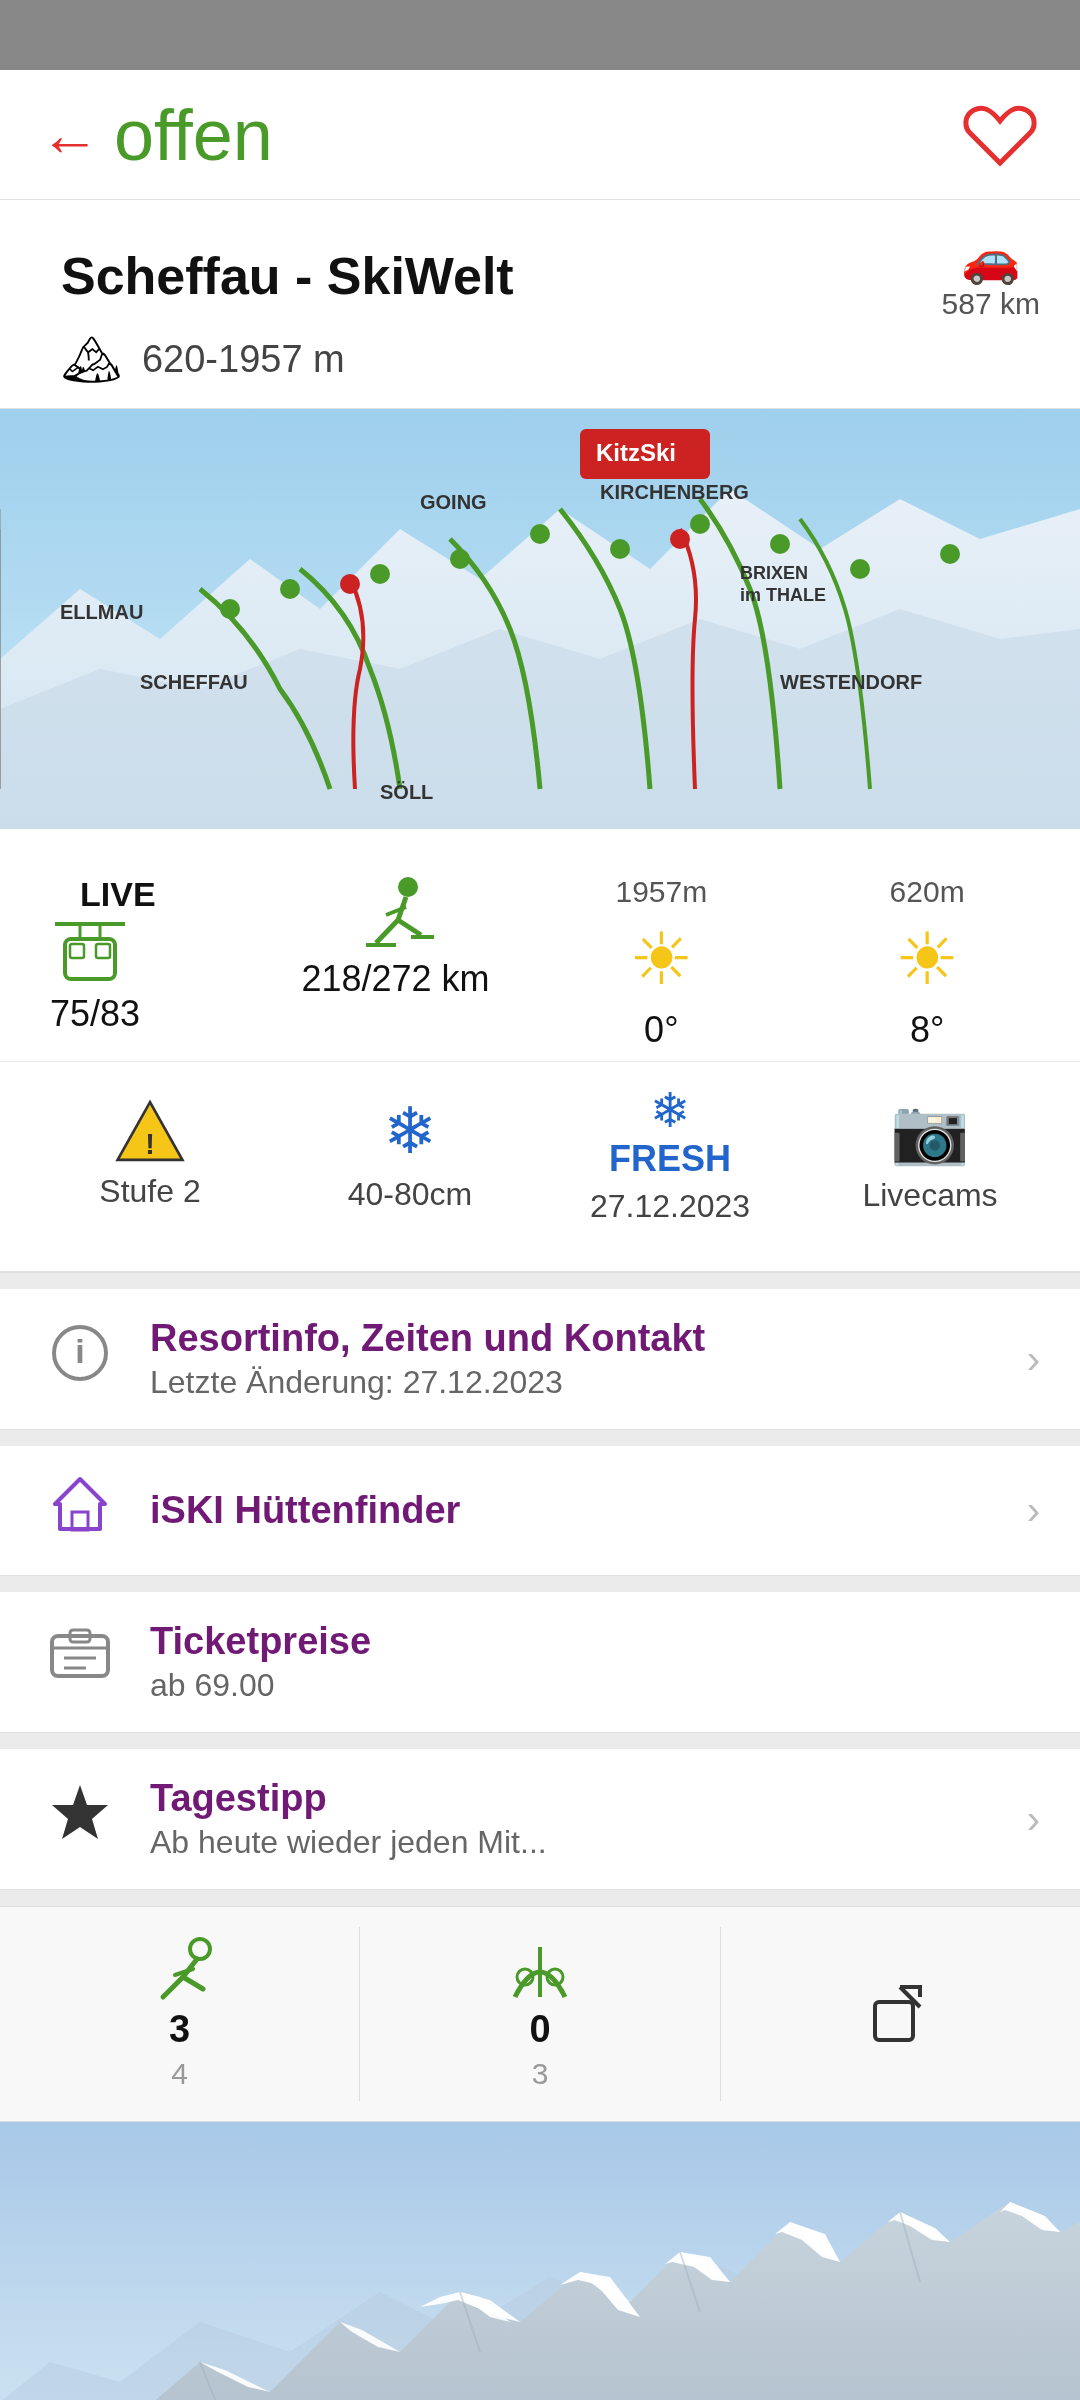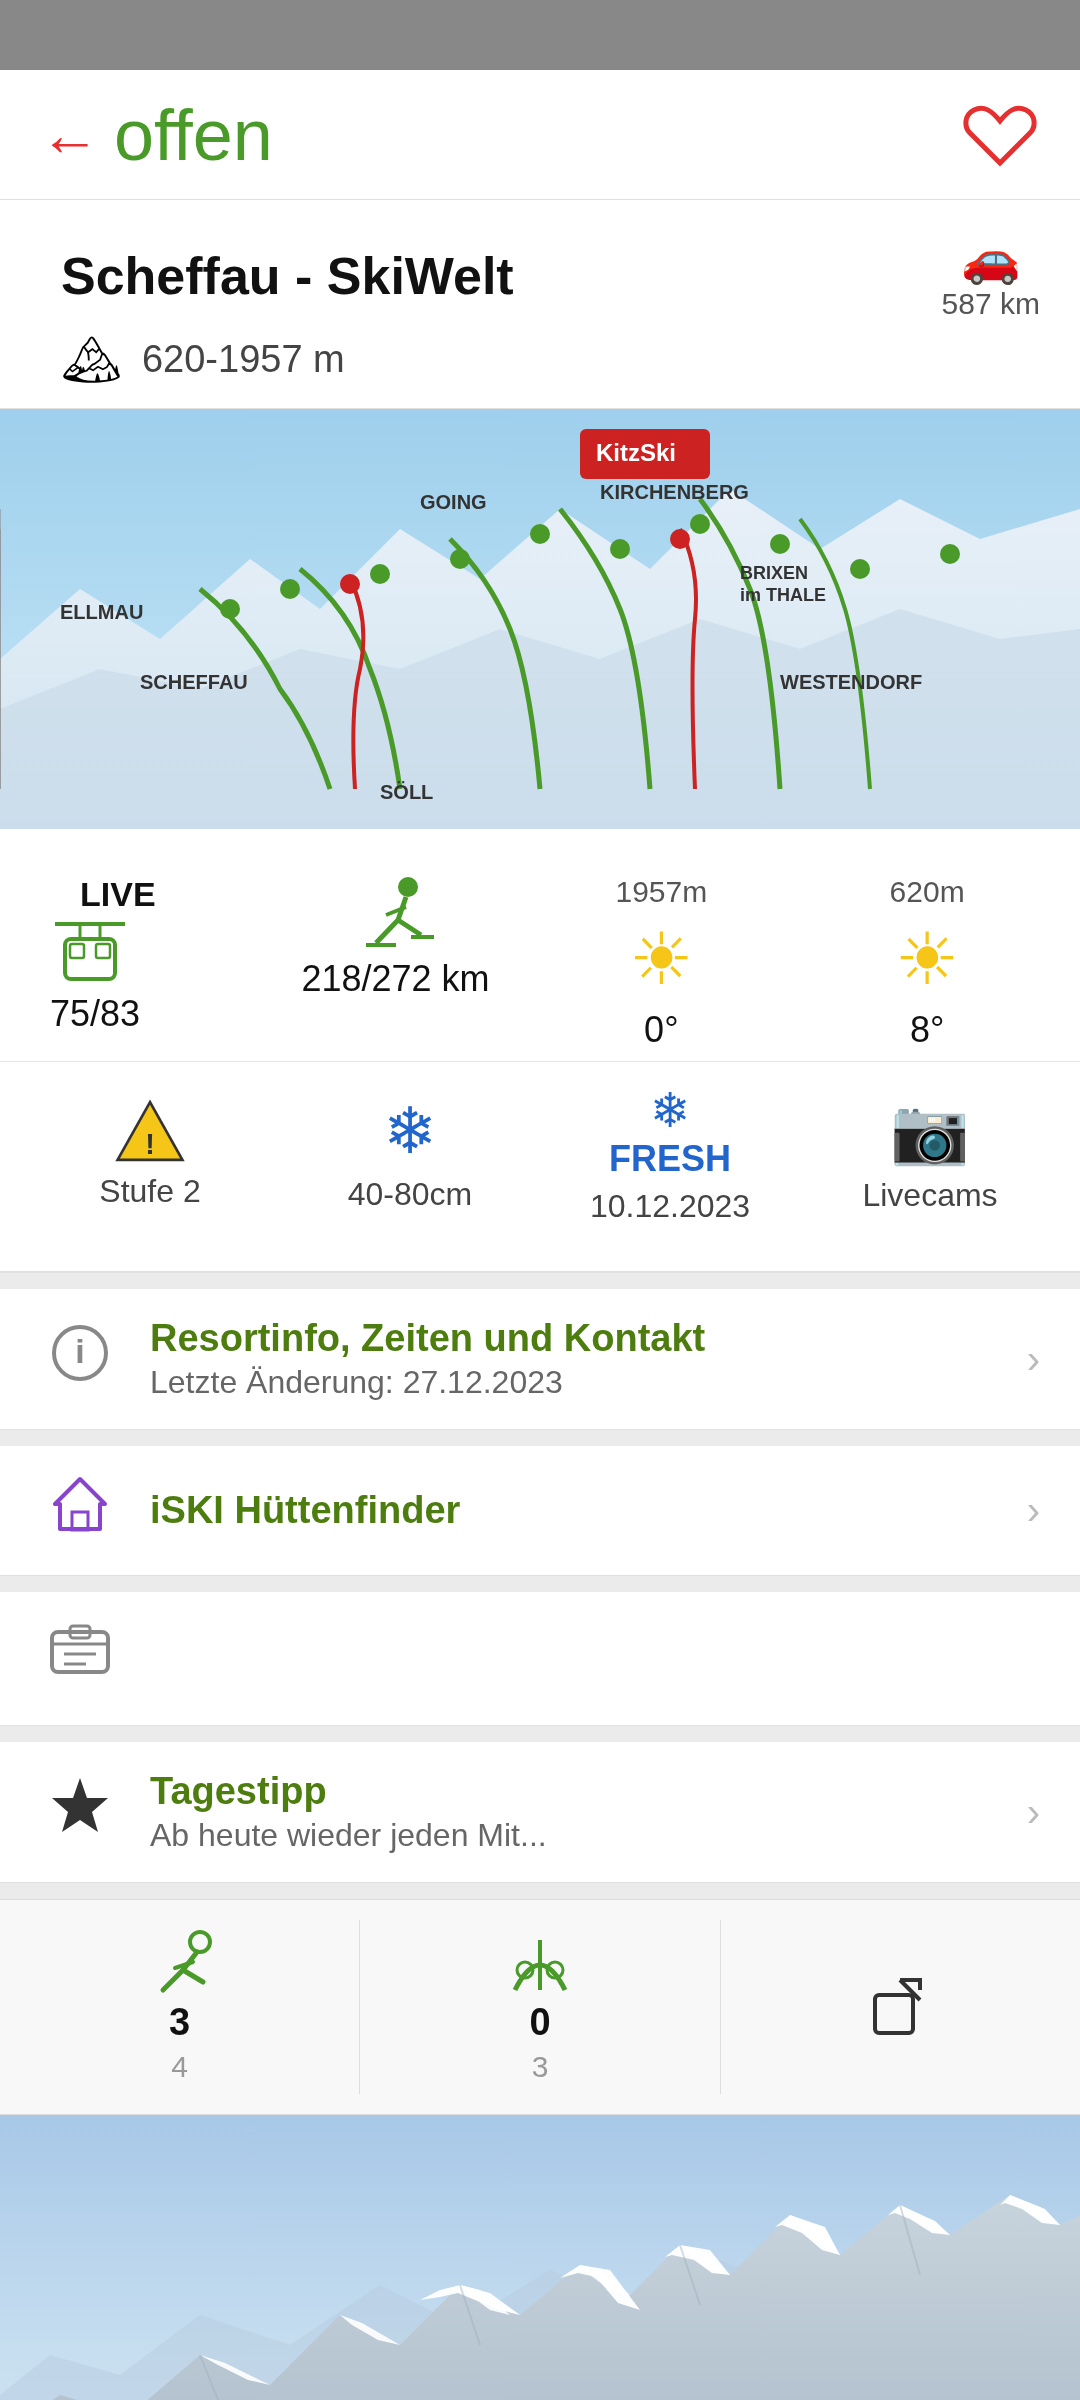--- a/index.html
+++ b/index.html
@@ -207,21 +207,21 @@
       color: #8844cc;
     }
 
     .info-text {
       flex: 1;
     }
 
     .info-title {
       font-size: 38px;
       font-weight: 700;
-      color: #4d7c0f;
+      color: #701a75;
     }
 
     .info-subtitle {
       font-size: 32px;
       color: #666;
       margin-top: 4px;
     }
 
     .chevron {
       font-size: 40px;
@@ -439,21 +439,21 @@
     <div class="cond-col">
       <div style="font-size:64px; color:#2266cc;">❄</div>
       <div class="cond-label">40-80cm</div>
     </div>
 
     <div class="cond-col">
       <div style="display:flex; flex-direction:column; align-items:center;">
         <div style="font-size:48px; color:#2266cc;">❄</div>
         <div class="fresh-label">FRESH</div>
       </div>
-      <div class="cond-label">10.12.2023</div>
+      <div class="cond-label">27.12.2023</div>
     </div>
 
     <div class="cond-col">
       <div style="font-size:64px; color:#2266cc;">📷</div>
       <div class="cond-label">Livecams</div>
     </div>
   </div>
 </div>
 
 <div class="section-separator"></div>
@@ -492,20 +492,24 @@
 <div class="info-row">
   <div class="info-icon">
     <svg width="64" height="64" viewBox="0 0 64 64" xmlns="http://www.w3.org/2000/svg">
       <rect x="4" y="12" width="56" height="40" rx="6" fill="none" stroke="#888" stroke-width="4"></rect>
       <line x1="4" y1="24" x2="60" y2="24" stroke="#888" stroke-width="3"></line>
       <line x1="16" y1="34" x2="48" y2="34" stroke="#888" stroke-width="3"></line>
       <line x1="16" y1="44" x2="38" y2="44" stroke="#888" stroke-width="3"></line>
 
       <rect x="22" y="6" width="20" height="12" rx="3" fill="none" stroke="#888" stroke-width="3"></rect>
     </svg>
+  </div>
+  <div class="info-text">
+    <div class="info-title">Ticketpreise</div>
+    <div class="info-subtitle">ab  69.00</div>
   </div>
 </div>
 
 <div class="section-separator"></div>
 
 <div class="info-row">
   <div class="info-icon">
     <svg width="64" height="64" viewBox="0 0 64 64" xmlns="http://www.w3.org/2000/svg">
       <polygon points="32,4 39,24 60,24 44,38 50,58 32,46 14,58 20,38 4,24 25,24" fill="#333"></polygon>
     </svg>

